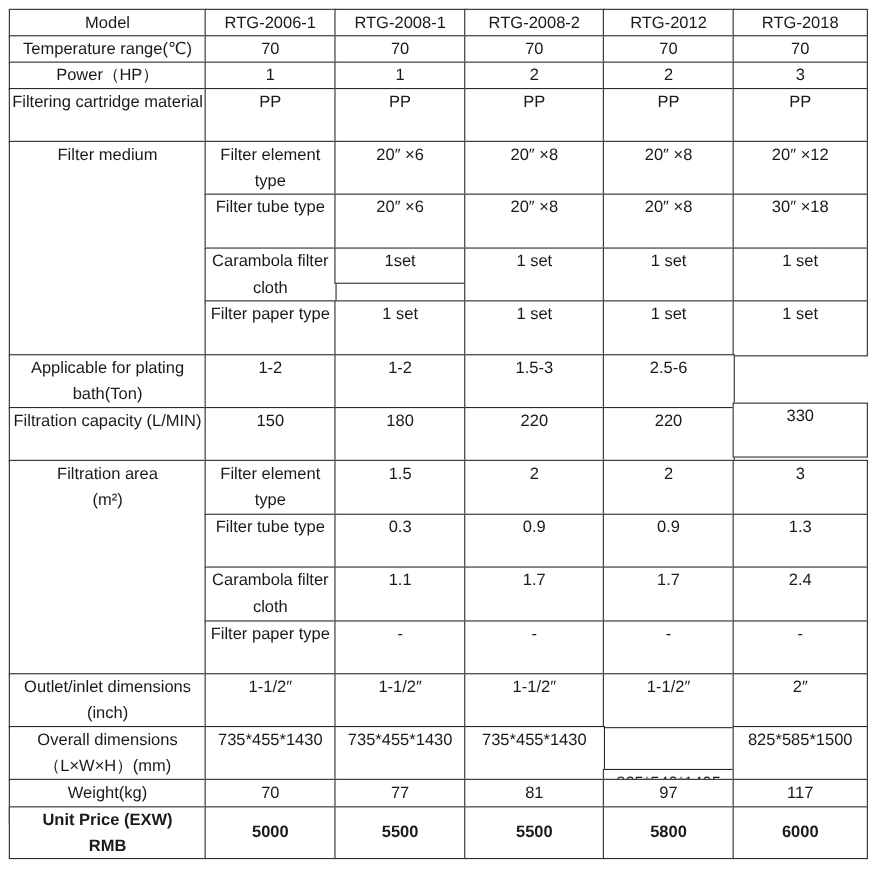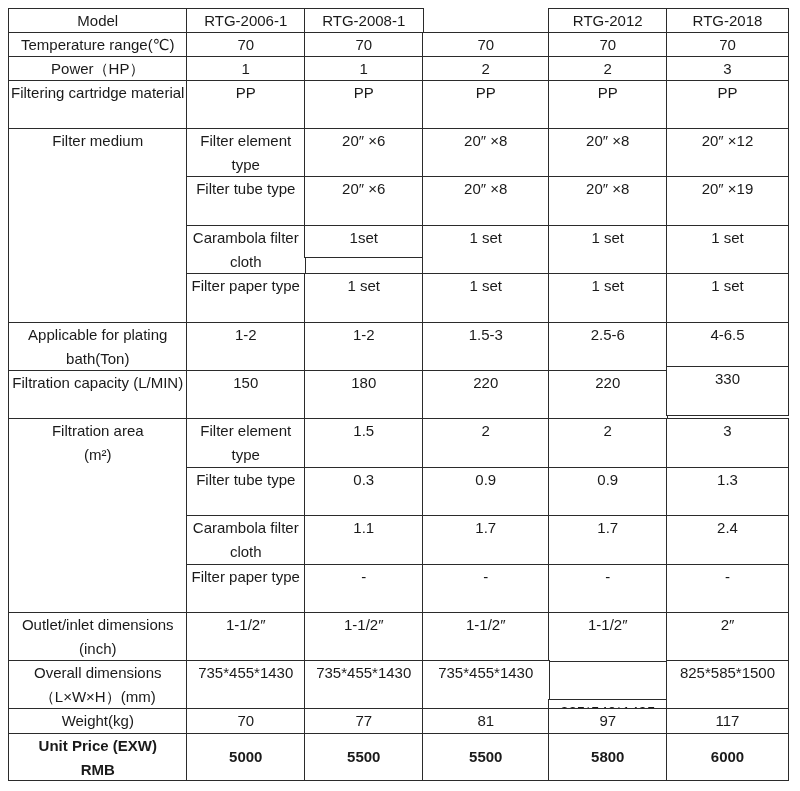--- a/index.html
+++ b/index.html
@@ -17,20 +17,21 @@
           background:#fff; overflow:hidden; }
   .cell.mid { display:flex; align-items:center; justify-content:center; flex-direction:column; }
   .cell.bold { font-weight:bold; }
 </style>
 
 <div class="grid">
 
   <div class="cell" style="left:0;top:0;width:179.5px;height:25.5px">Model</div>
   <div class="cell" style="left:178px;top:0;width:119.5px;height:25.5px">RTG-2006-1</div>
   <div class="cell" style="left:296px;top:0;width:119.5px;height:25.5px">RTG-2008-1</div>
+  <div class="cell" style="left:414px;top:0;width:127.5px;height:25.5px">RTG-2008-2</div>
   <div class="cell" style="left:540px;top:0;width:119.5px;height:25.5px">RTG-2012</div>
   <div class="cell" style="left:658px;top:0;width:123px;height:25.5px">RTG-2018</div>
 
   <div class="cell" style="left:0;top:24px;width:179.5px;height:25.5px">Temperature range(℃)</div>
   <div class="cell" style="left:178px;top:24px;width:119.5px;height:25.5px">70</div>
   <div class="cell" style="left:296px;top:24px;width:119.5px;height:25.5px">70</div>
   <div class="cell" style="left:414px;top:24px;width:127.5px;height:25.5px">70</div>
   <div class="cell" style="left:540px;top:24px;width:119.5px;height:25.5px">70</div>
   <div class="cell" style="left:658px;top:24px;width:123px;height:25.5px">70</div>
 
@@ -53,40 +54,39 @@
   <div class="cell" style="left:178px;top:120px;width:119.5px;height:49.5px">Filter element type</div>
   <div class="cell" style="left:296px;top:120px;width:119.5px;height:49.5px">20″ ×6</div>
   <div class="cell" style="left:414px;top:120px;width:127.5px;height:49.5px">20″ ×8</div>
   <div class="cell" style="left:540px;top:120px;width:119.5px;height:49.5px">20″ ×8</div>
   <div class="cell" style="left:658px;top:120px;width:123px;height:49.5px">20″ ×12</div>
 
   <div class="cell" style="left:178px;top:168px;width:119.5px;height:50.5px">Filter tube type</div>
   <div class="cell" style="left:296px;top:168px;width:119.5px;height:50.5px">20″ ×6</div>
   <div class="cell" style="left:414px;top:168px;width:127.5px;height:50.5px">20″ ×8</div>
   <div class="cell" style="left:540px;top:168px;width:119.5px;height:50.5px">20″ ×8</div>
-  <div class="cell" style="left:658px;top:168px;width:123px;height:50.5px">20″ ×19</div>
+  <div class="cell" style="left:658px;top:168px;width:123px;height:50.5px">30″ ×18</div>
 
   <div class="cell" style="left:178px;top:217px;width:119.5px;height:49.5px">Carambola filter cloth</div>
   <div class="cell" style="left:296px;top:217px;width:119.5px;height:33px">1set</div>
   <div class="cell" style="left:414px;top:217px;width:127.5px;height:49.5px">1 set</div>
   <div class="cell" style="left:540px;top:217px;width:119.5px;height:49.5px">1 set</div>
   <div class="cell" style="left:658px;top:217px;width:123px;height:49.5px">1 set</div>
 
   <div class="cell" style="left:178px;top:265px;width:119.5px;height:50.5px">Filter paper type</div>
   <div class="cell" style="left:296px;top:265px;width:119.5px;height:50.5px">1 set</div>
   <div class="cell" style="left:414px;top:265px;width:127.5px;height:50.5px">1 set</div>
   <div class="cell" style="left:540px;top:265px;width:119.5px;height:50.5px">1 set</div>
   <div class="cell" style="left:658px;top:265px;width:123px;height:50.5px">1 set</div>
 
   <div class="cell" style="left:0;top:314px;width:179.5px;height:49.5px">Applicable for plating bath(Ton)</div>
   <div class="cell" style="left:178px;top:314px;width:119.5px;height:49.5px">1-2</div>
   <div class="cell" style="left:296px;top:314px;width:119.5px;height:49.5px">1-2</div>
   <div class="cell" style="left:414px;top:314px;width:127.5px;height:49.5px">1.5-3</div>
   <div class="cell" style="left:540px;top:314px;width:119.5px;height:49.5px">2.5-6</div>
-  <div class="cell" style="left:658px;top:314px;width:123px;height:49.5px">4-6.5</div>
 
   <div class="cell" style="left:0;top:362px;width:179.5px;height:49.5px">Filtration capacity (L/MIN)</div>
   <div class="cell" style="left:178px;top:362px;width:119.5px;height:49.5px">150</div>
   <div class="cell" style="left:296px;top:362px;width:119.5px;height:49.5px">180</div>
   <div class="cell" style="left:414px;top:362px;width:127.5px;height:49.5px">220</div>
   <div class="cell" style="left:540px;top:362px;width:119.5px;height:49.5px">220</div>
   <div class="cell" style="left:658px;top:358px;width:123px;height:49.5px">330</div>
 
   <div class="cell" style="left:0;top:410px;width:179.5px;height:195.5px">
     <div>Filtration area</div>

